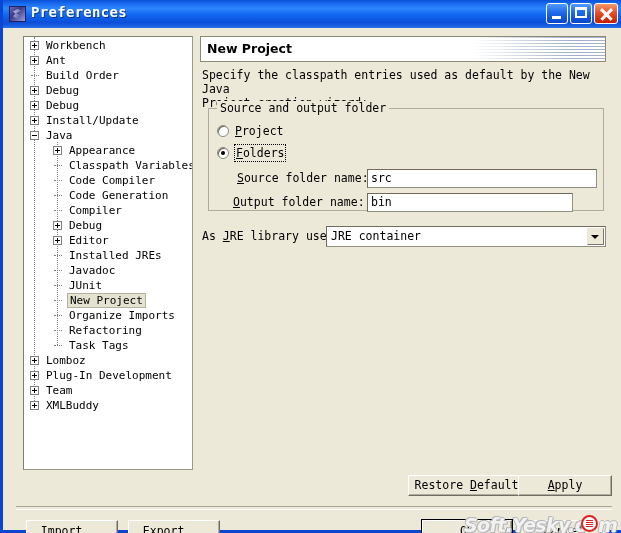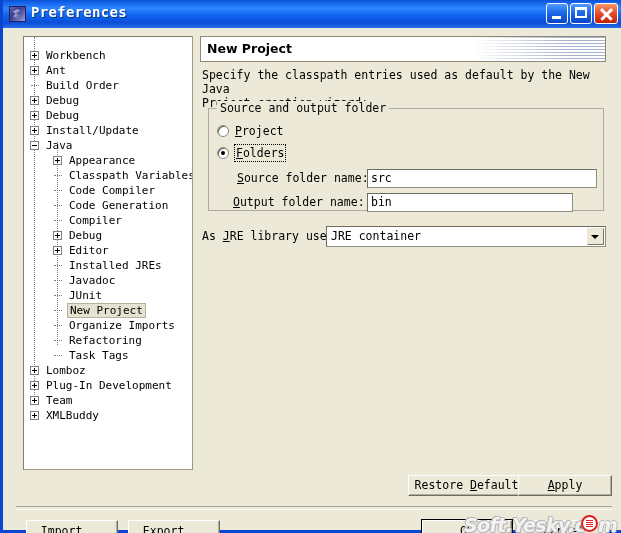--- a/index.html
+++ b/index.html
@@ -100,21 +100,21 @@
     position: absolute;
     left: 17px; top: 8px;
     width: 170px; height: 434px;
     background: #ffffff;
     border: 1px solid #9a9a86;
     border-top-color: #7f7f6b;
     border-left-color: #7f7f6b;
     box-sizing: border-box;
     overflow: hidden;
   }
-  #tree-inner { position: relative; padding-top: 11px; }
+  #tree-inner { position: relative; padding-top: 1px; }
   .tree-row {
     position: relative;
     height: 15px;
     line-height: 15px;
     white-space: nowrap;
     font-family: "DejaVu Sans Mono", monospace;
     font-size: 11px;
     color: #000000;
   }
   .tree-label {

